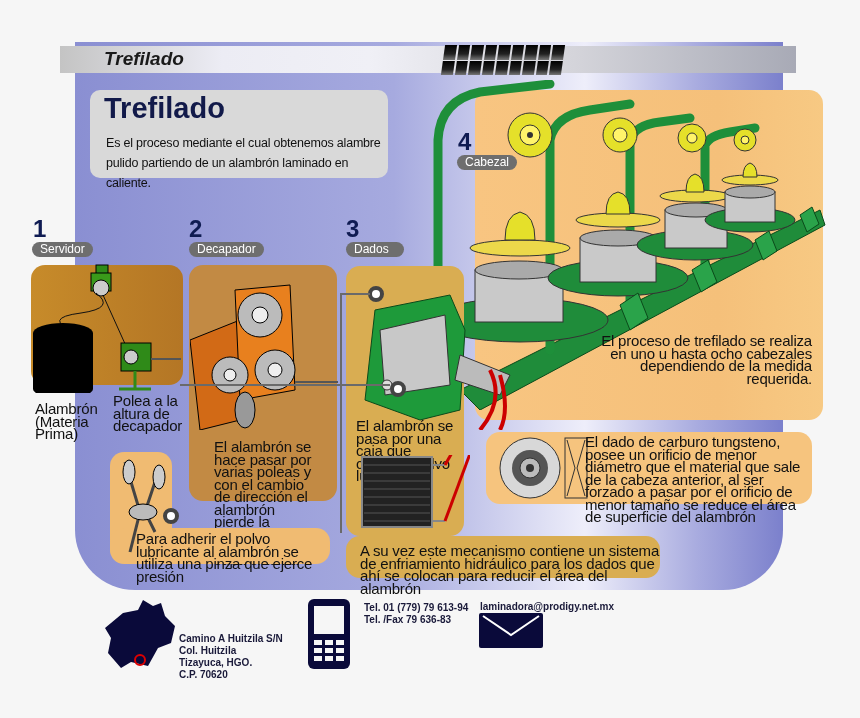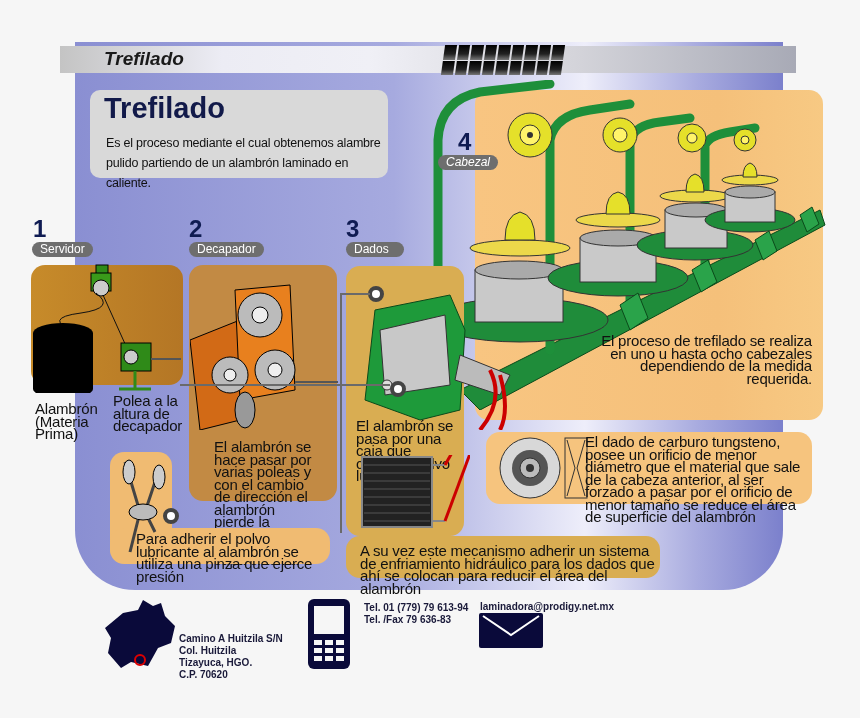--- a/index.html
+++ b/index.html
@@ -106,21 +106,21 @@
   </g>
 </svg>
 
 <div class="abs num" style="left:33px;top:215px;">1</div>
 <div class="abs pill" style="left:32px;top:242px;">Servidor</div>
 <div class="abs num" style="left:189px;top:215px;">2</div>
 <div class="abs pill" style="left:189px;top:242px;">Decapador</div>
 <div class="abs num" style="left:346px;top:215px;">3</div>
 <div class="abs pill" style="left:346px;top:242px;width:58px;">Dados</div>
 <div class="abs num" style="left:458px;top:128px;">4</div>
-<div class="abs pill" style="left:438px;top:155px;font-style:italic;">Cabezal</div>
+<div class="abs pill" style="left:457px;top:155px;">Cabezal</div>
 
 <div class="abs box" style="left:31px;top:265px;width:152px;height:120px;background:linear-gradient(90deg,#c78b2a,#b47625);"></div>
 <svg class="abs" style="left:31px;top:263px;" width="150" height="130">
   <rect x="65" y="2" width="12" height="10" fill="#2f8a18" stroke="#000"></rect>
   <rect x="60" y="10" width="20" height="18" fill="#3a9a1a" stroke="#000"></rect>
   <circle cx="70" cy="25" r="8" fill="#ccc" stroke="#000"></circle>
   <path d="M45,70 Q10,55 50,50 Q85,45 65,30" stroke="#111" fill="none"></path>
   <line x1="72" y1="32" x2="95" y2="83" stroke="#111"></line>
   <rect x="90" y="80" width="30" height="28" fill="#2f8a18" stroke="#000"></rect>
   <circle cx="100" cy="94" r="7" fill="#ccc" stroke="#000"></circle>
@@ -187,21 +187,21 @@
       <line x1="4" y1="42" x2="70" y2="42"></line>
       <line x1="4" y1="50" x2="70" y2="50"></line>
     <line x1="4" y1="58" x2="70" y2="58"></line>
       <line x1="4" y1="66" x2="70" y2="66"></line>
   </g>
   <line x1="72" y1="10" x2="85" y2="10" stroke="#888" stroke-width="2"></line>
   <line x1="72" y1="66" x2="85" y2="66" stroke="#888" stroke-width="2"></line>
   <path d="M85,10 L125,-60" stroke="#c00" stroke-width="3"></path>
   <path d="M85,66 L130,-55" stroke="#c00" stroke-width="3"></path>
 </svg>
-<div class="abs txt" style="left:360px;top:545px;width:300px;">A su vez este mecanismo adherir un sistema de enfriamiento hidráulico para los dados que ahí se colocan para reducir el área del alambrón</div>
+<div class="abs txt" style="left:360px;top:545px;width:300px;">A su vez este mecanismo contiene un sistema de enfriamiento hidráulico para los dados que ahí se colocan para reducir el área del alambrón</div>
 
 <div class="abs txt" style="left:600px;top:335px;width:212px;text-align:right;">El proceso de trefilado se realiza en uno u hasta ocho cabezales dependiendo de la medida requerida.</div>
 
 <div class="abs box" style="left:486px;top:432px;width:326px;height:72px;background:#f6c47e;"></div>
 <svg class="abs" style="left:495px;top:432px;" width="100" height="72">
   <circle cx="35" cy="36" r="30" fill="#d8d8d8" stroke="#333"></circle>
   <circle cx="35" cy="36" r="18" fill="#555"></circle>
   <circle cx="35" cy="36" r="10" fill="#bbb" stroke="#333"></circle>
   <circle cx="35" cy="36" r="4" fill="#333"></circle>
   <rect x="70" y="6" width="22" height="60" fill="#f6c47e" stroke="#333"></rect>

